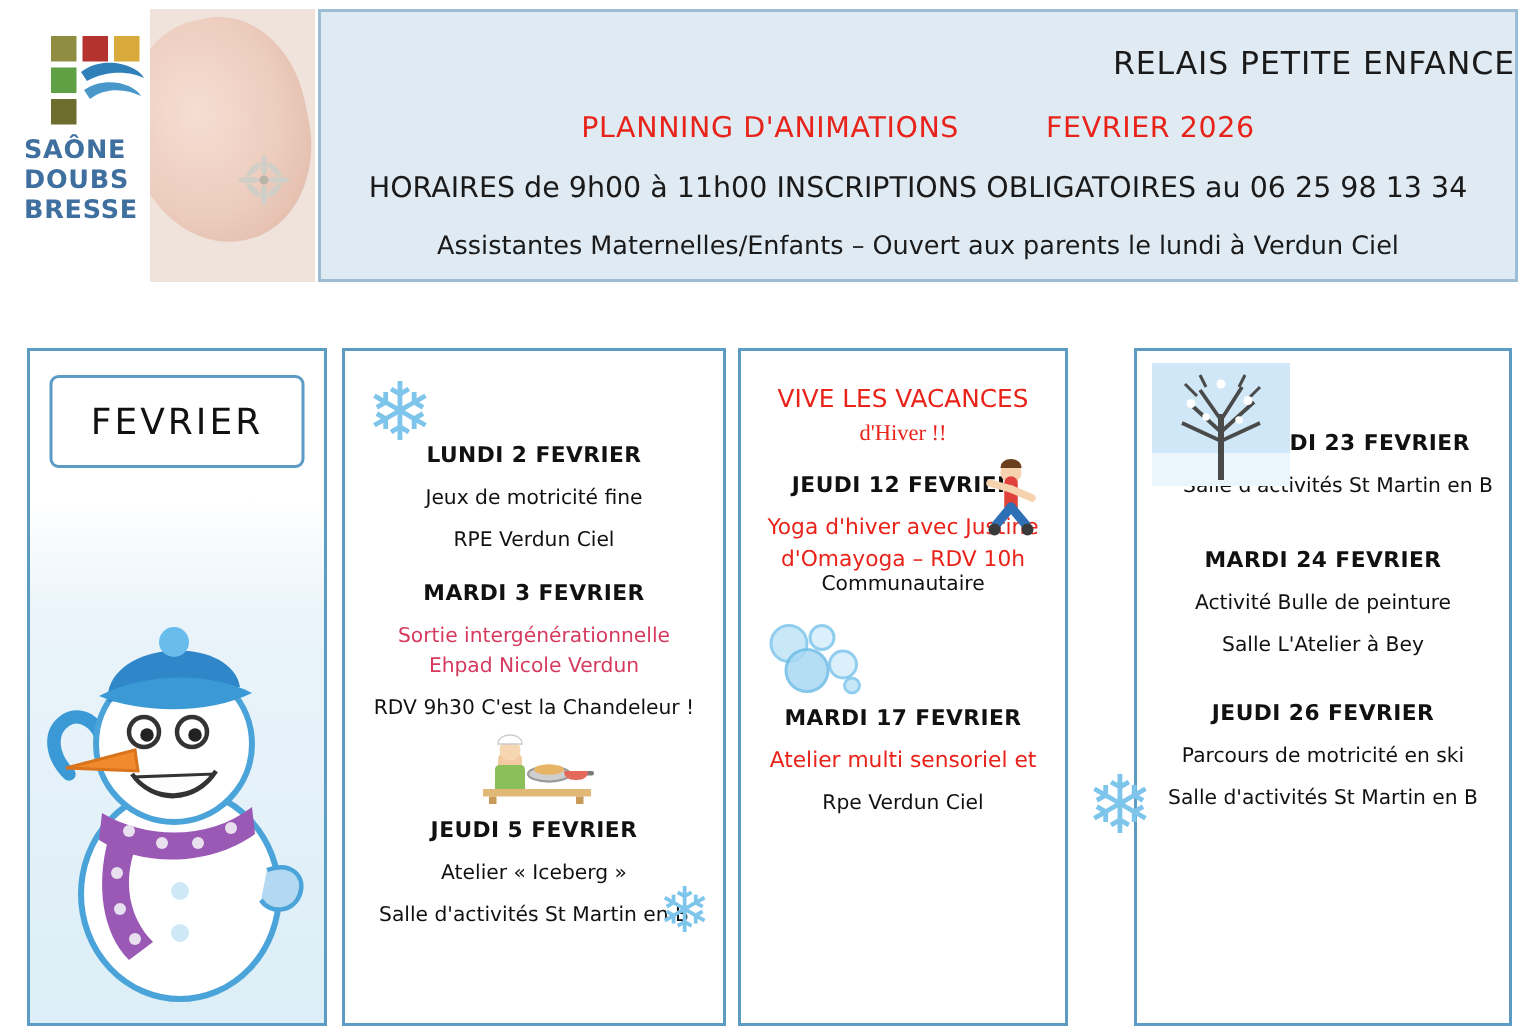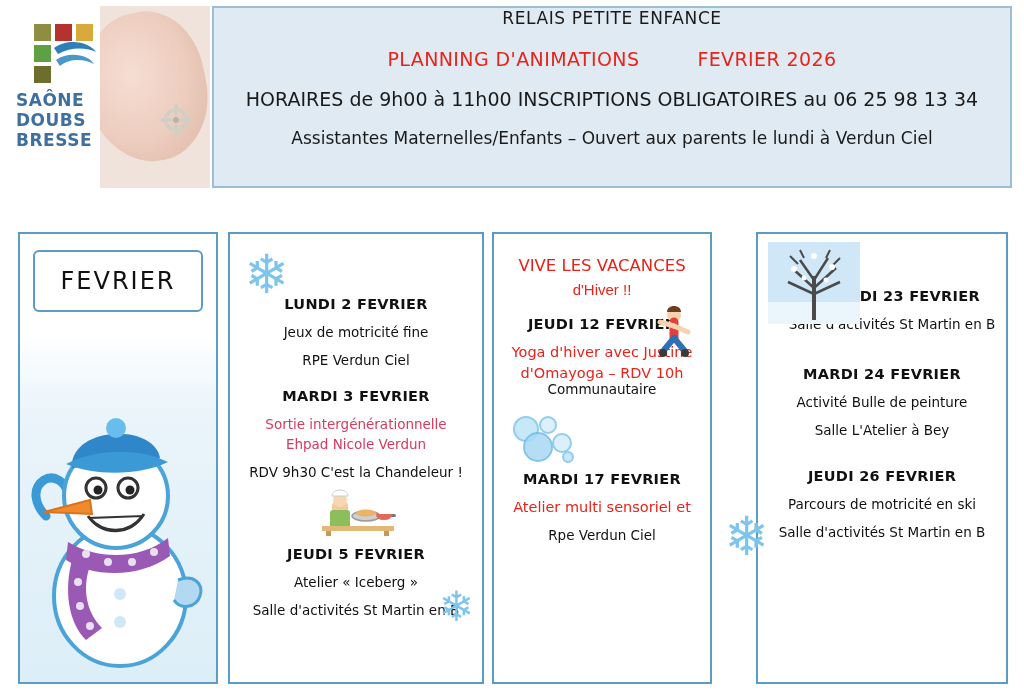--- a/index.html
+++ b/index.html
@@ -105,21 +105,21 @@
     height: 182px;
     background: #dfeaf3;
     border: 2px solid #9bbdd6;
     box-sizing: border-box;
   }
   .header-line {
     text-align: center;
     font-family: "DejaVu Sans", sans-serif;
     color: #1a1a1a;
   }
-  .hl1 { font-size: 17px; letter-spacing: 0.6px; }
+  .hl1 { font-size: 21px; margin-top: 22px; letter-spacing: 0.6px; text-align: right; }
   .hl2 { font-size: 19px; margin-top: 20px; }
   .hl2 .red { color: #e8231a; letter-spacing: 0.4px; }
   .hl2 .gap { display: inline-block; width: 58px; }
   .hl3 { font-size: 19px; margin-top: 18px; }
   .hl4 { font-size: 17px; margin-top: 18px; }
 
   
   .columns {
     position: absolute;
     left: 18px;
@@ -195,21 +195,21 @@
     font-size: 16.5px;
     text-align: center;
     margin-top: 14px;
     font-family: "DejaVu Sans", sans-serif;
   }
   .vac-sub {
     color: #e8231a;
     font-size: 15px;
     text-align: center;
     margin-top: 6px;
-    font-family: Liberation Sans, sans-serif;
+    font-family: Liberation Serif, serif;
   }
 
   
   .flake {
     position: absolute;
     color: #7ec5ec;
     line-height: 1;
     user-select: none;
   }
   .flake.big { font-size: 54px; }

